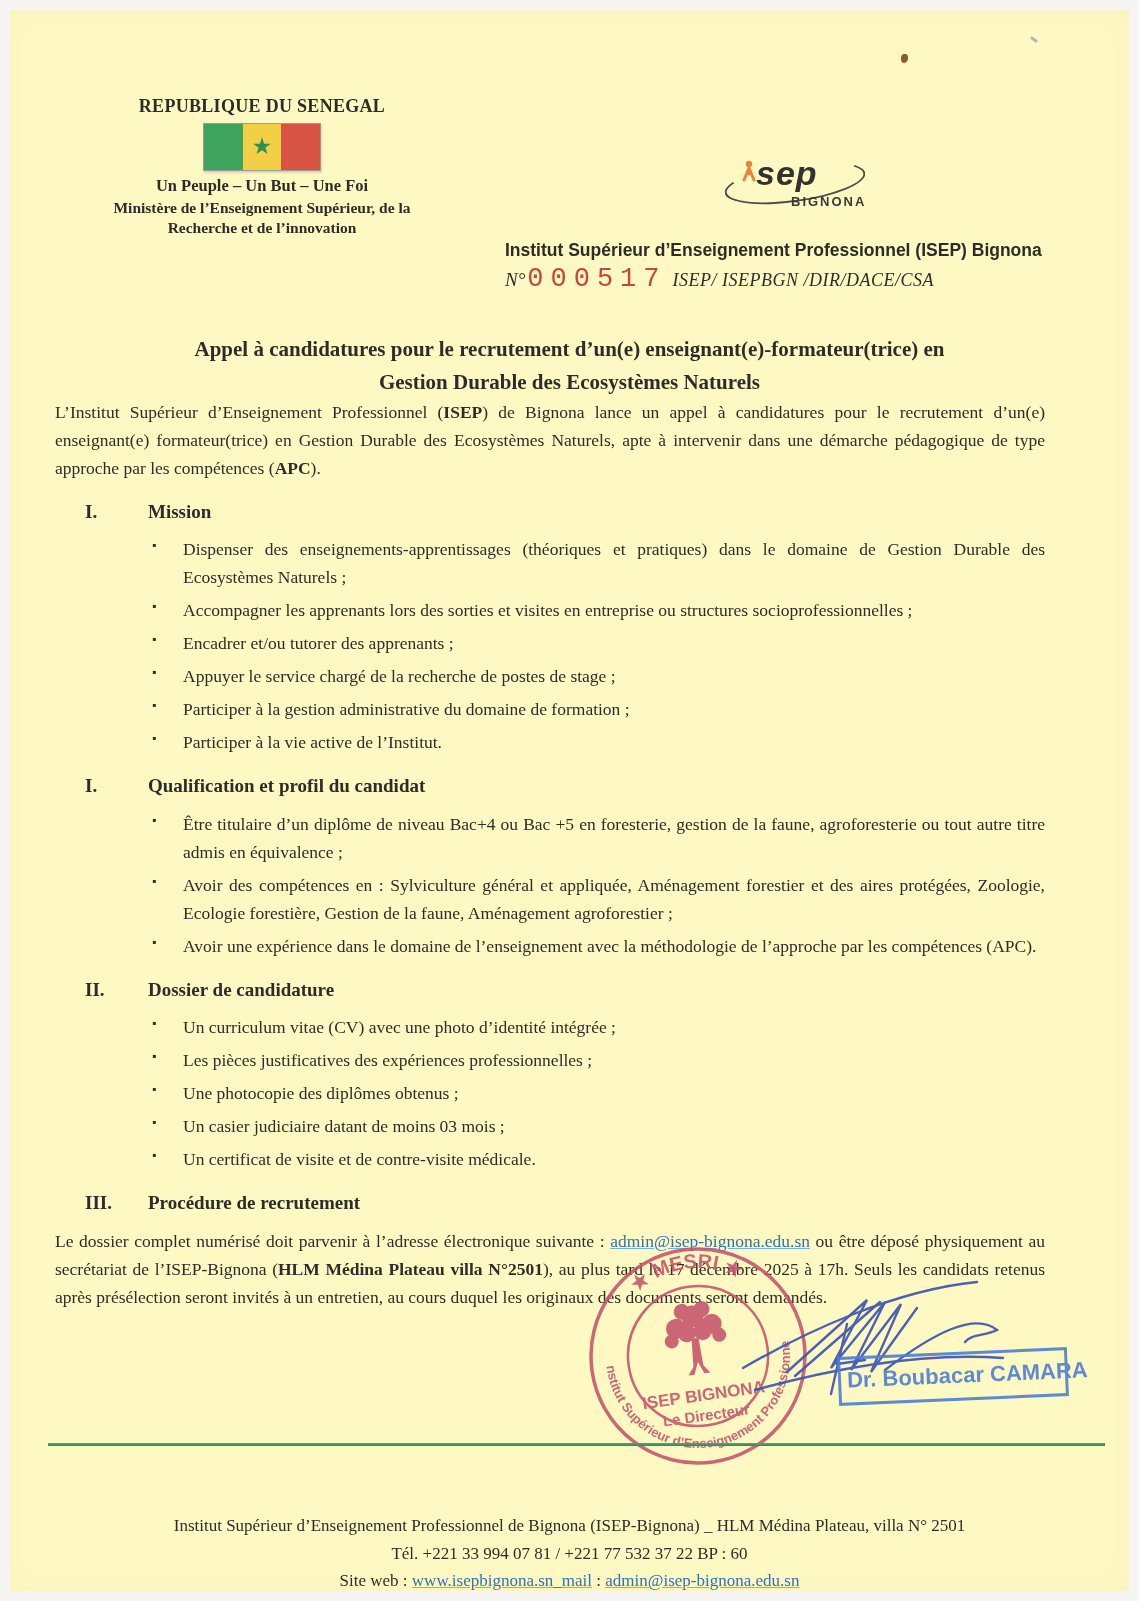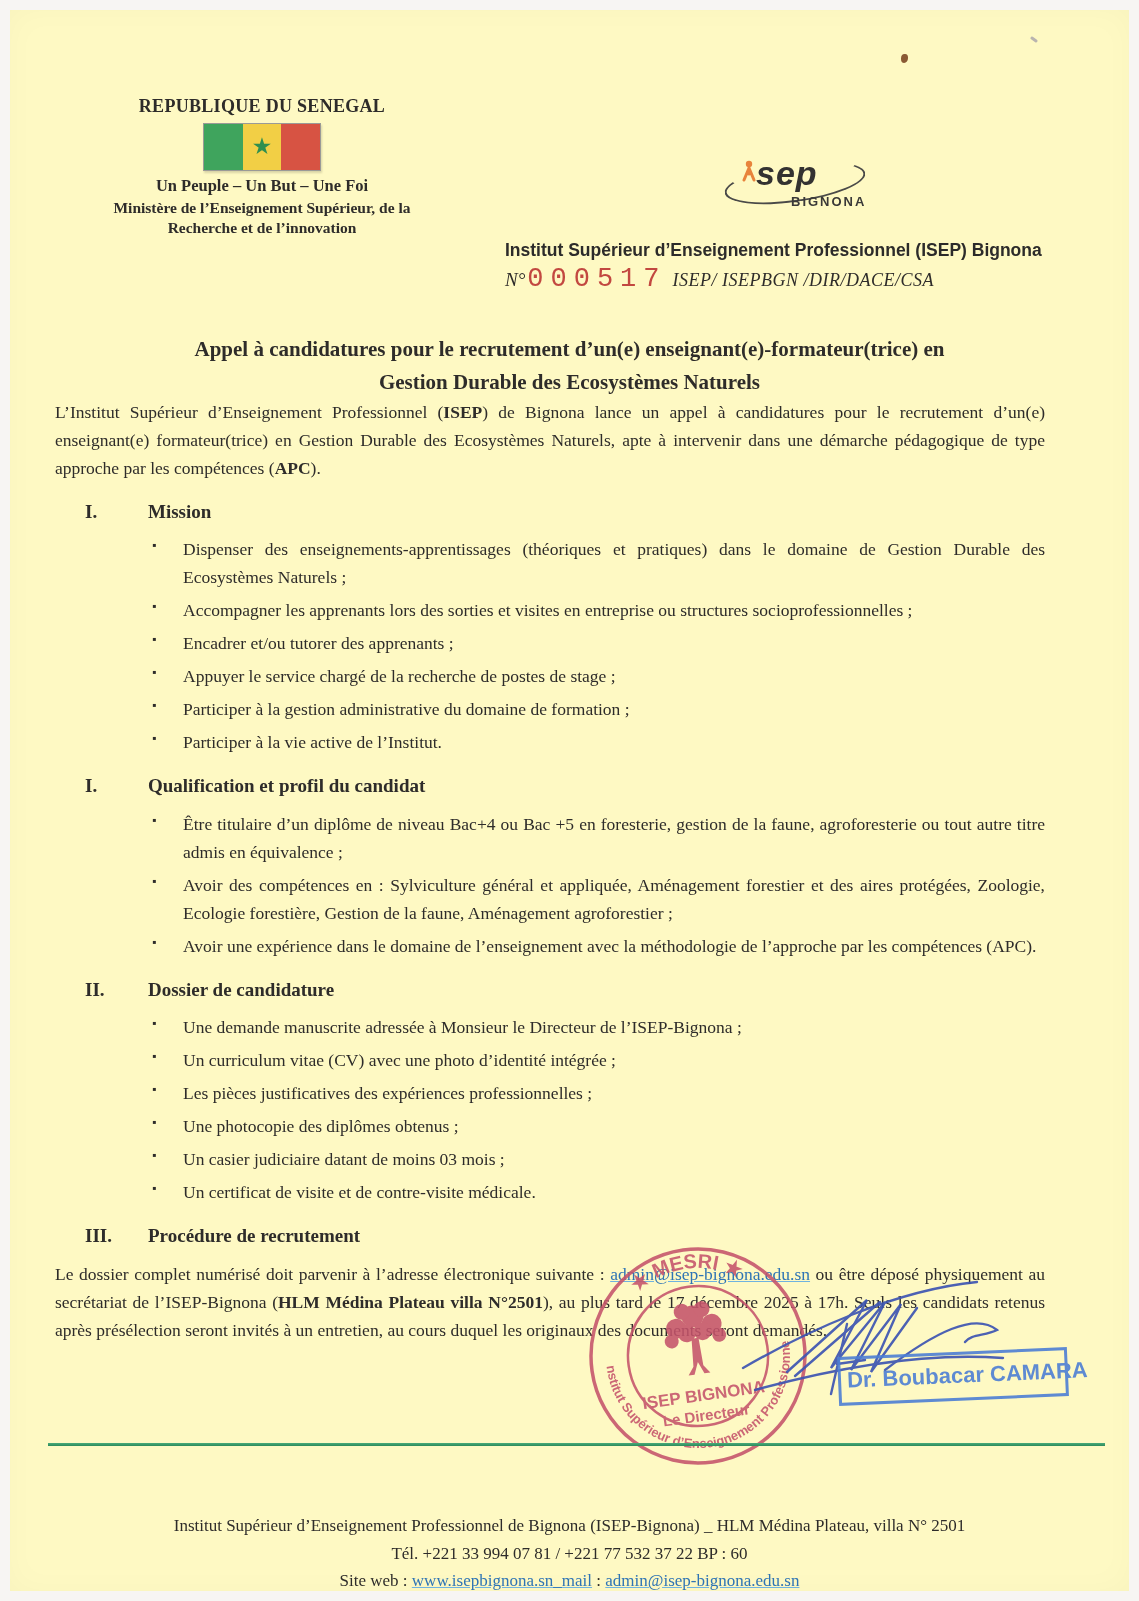--- a/index.html
+++ b/index.html
@@ -167,21 +167,20 @@
       <li>Être titulaire d’un diplôme de niveau Bac+4 ou Bac +5 en foresterie, gestion de la faune, agroforesterie ou tout autre titre admis en équivalence ;</li>
       <li>Avoir des compétences en : Sylviculture général et appliquée, Aménagement forestier et des aires protégées, Zoologie, Ecologie forestière, Gestion de la faune, Aménagement agroforestier ;</li>
       <li>Avoir une expérience dans le domaine de l’enseignement avec la méthodologie de l’approche par les compétences (APC).</li>
     </ul>
 
     <div class="sec-head">
       <span class="numeral">II.</span>
       <span>Dossier de candidature</span>
     </div>
     <ul class="bullets">
-      <li>Une demande manuscrite adressée à Monsieur le Directeur de l’ISEP-Bignona ;</li>
       <li>Un curriculum vitae (CV) avec une photo d’identité intégrée ;</li>
       <li>Les pièces justificatives des expériences professionnelles ;</li>
       <li>Une photocopie des diplômes obtenus ;</li>
       <li>Un casier judiciaire datant de moins 03 mois ;</li>
       <li>Un certificat de visite et de contre-visite médicale.</li>
     </ul>
 
     <div class="sec-head">
       <span class="numeral">III.</span>
       <span>Procédure de recrutement</span>

